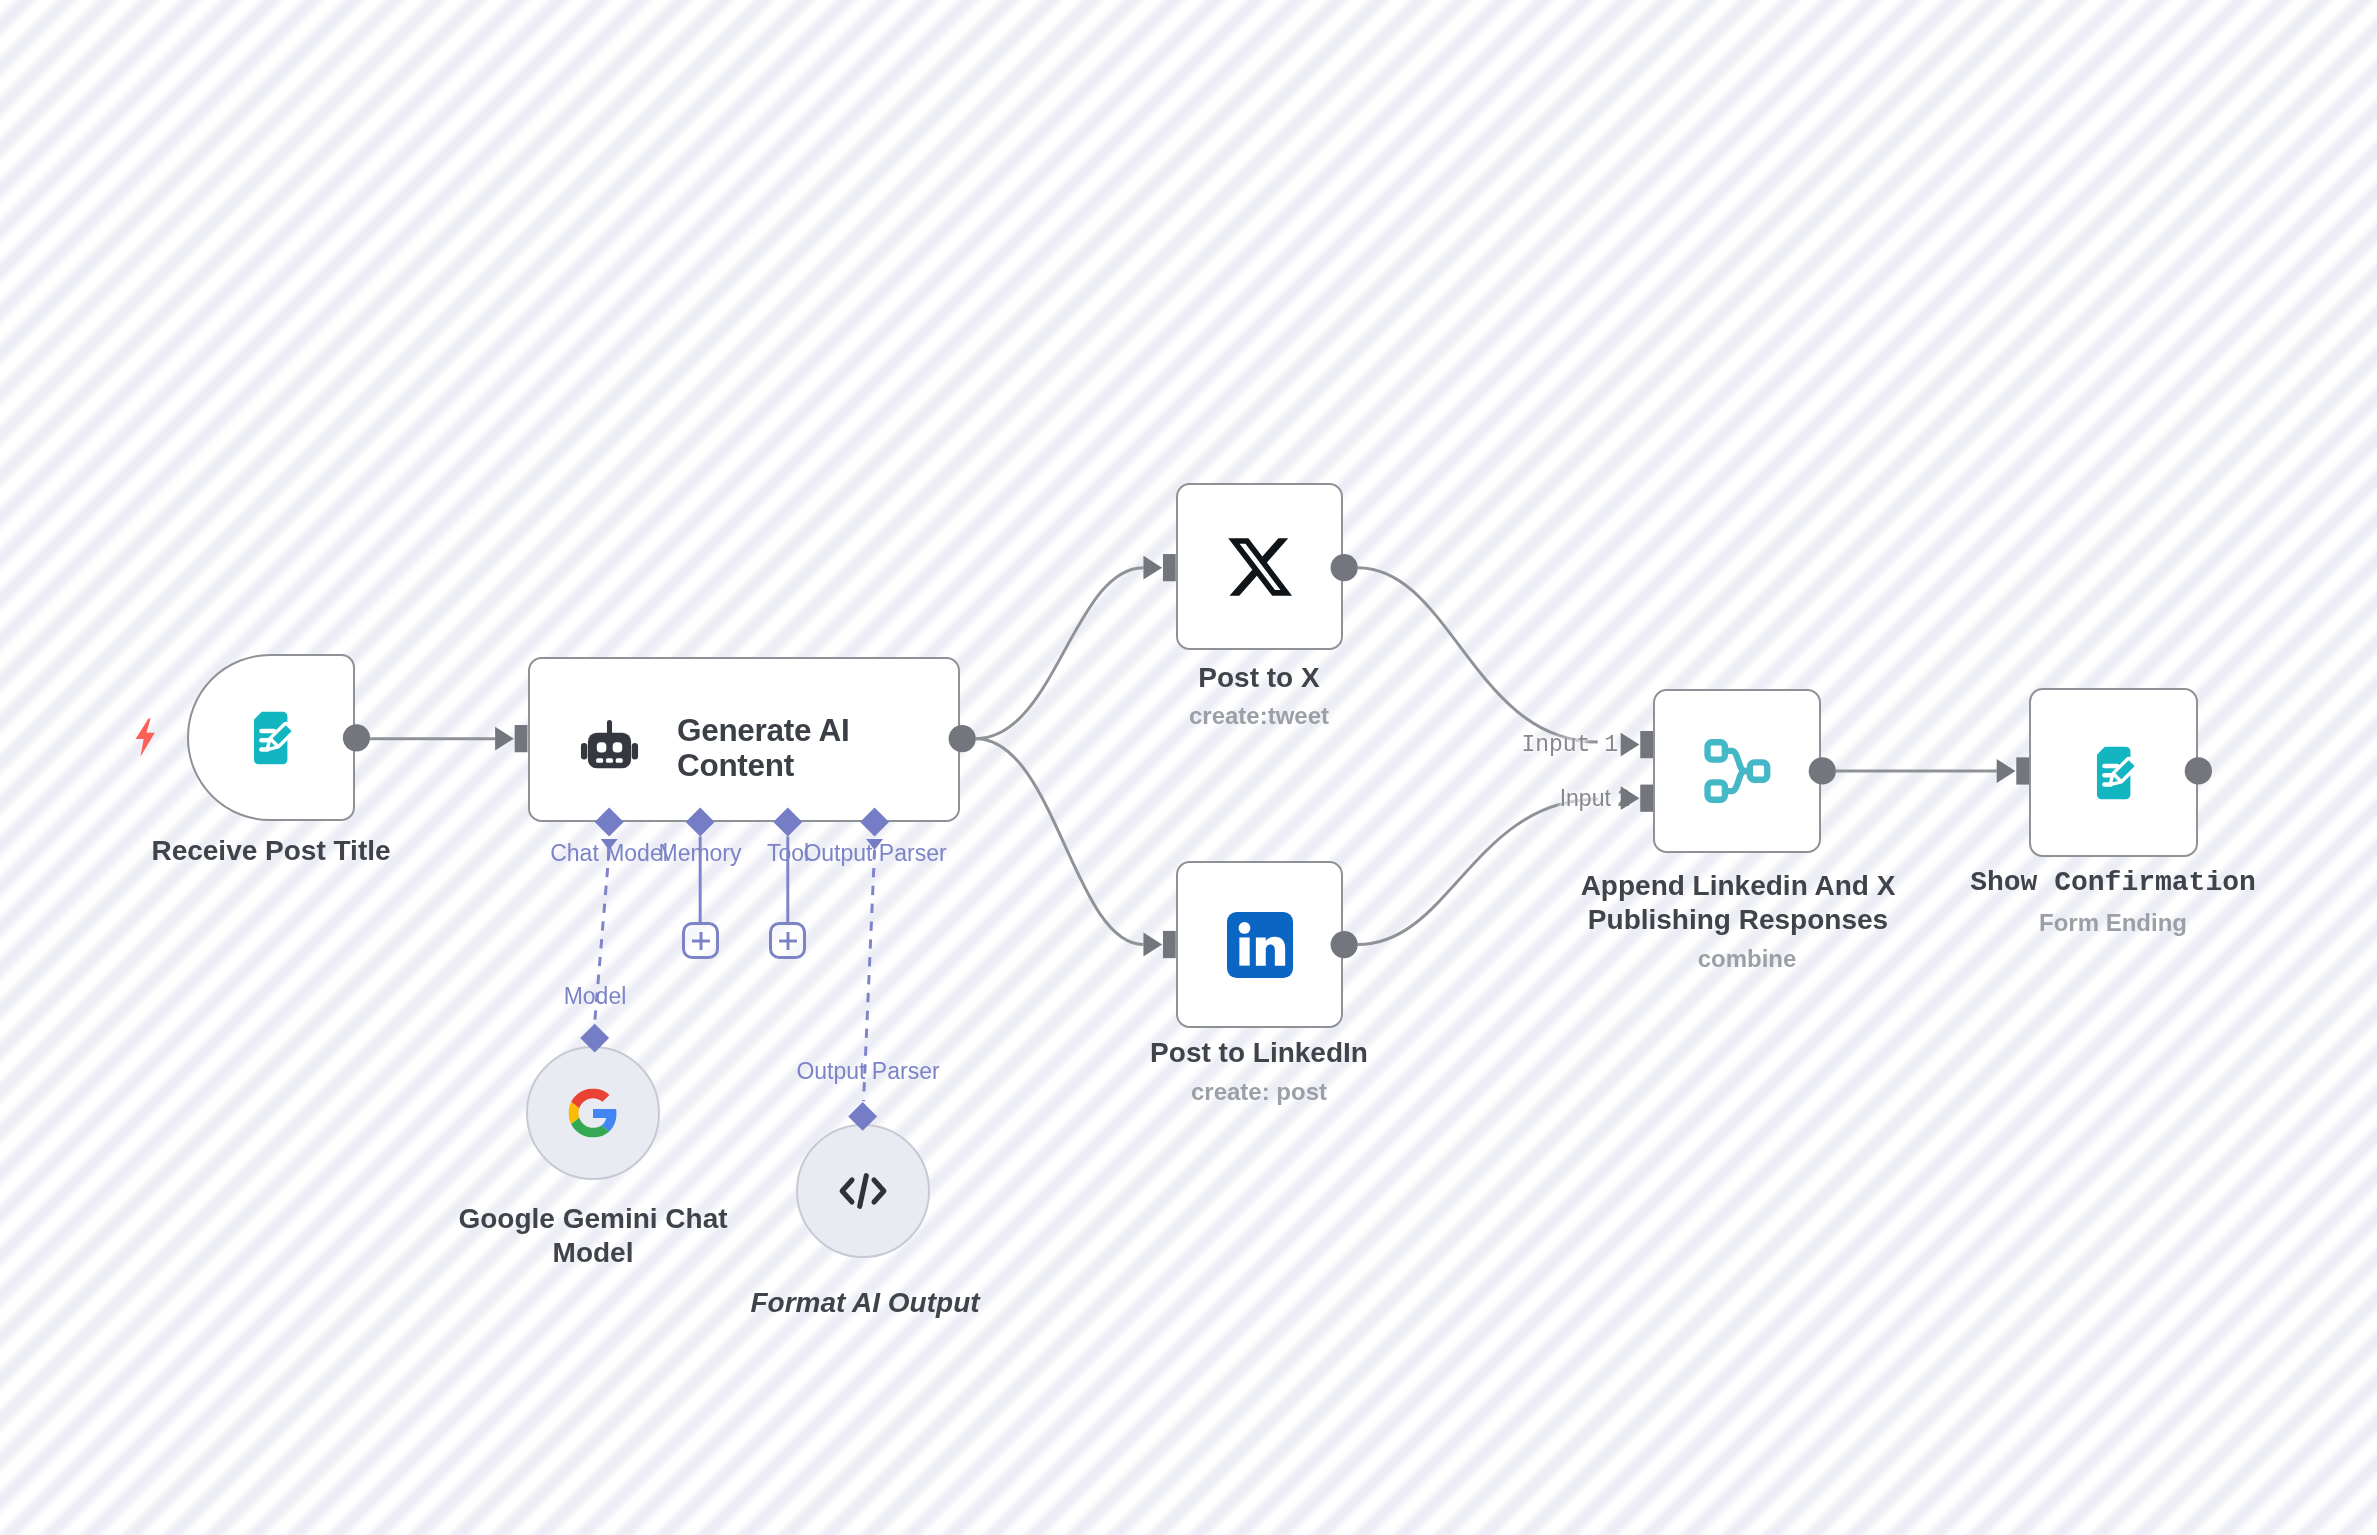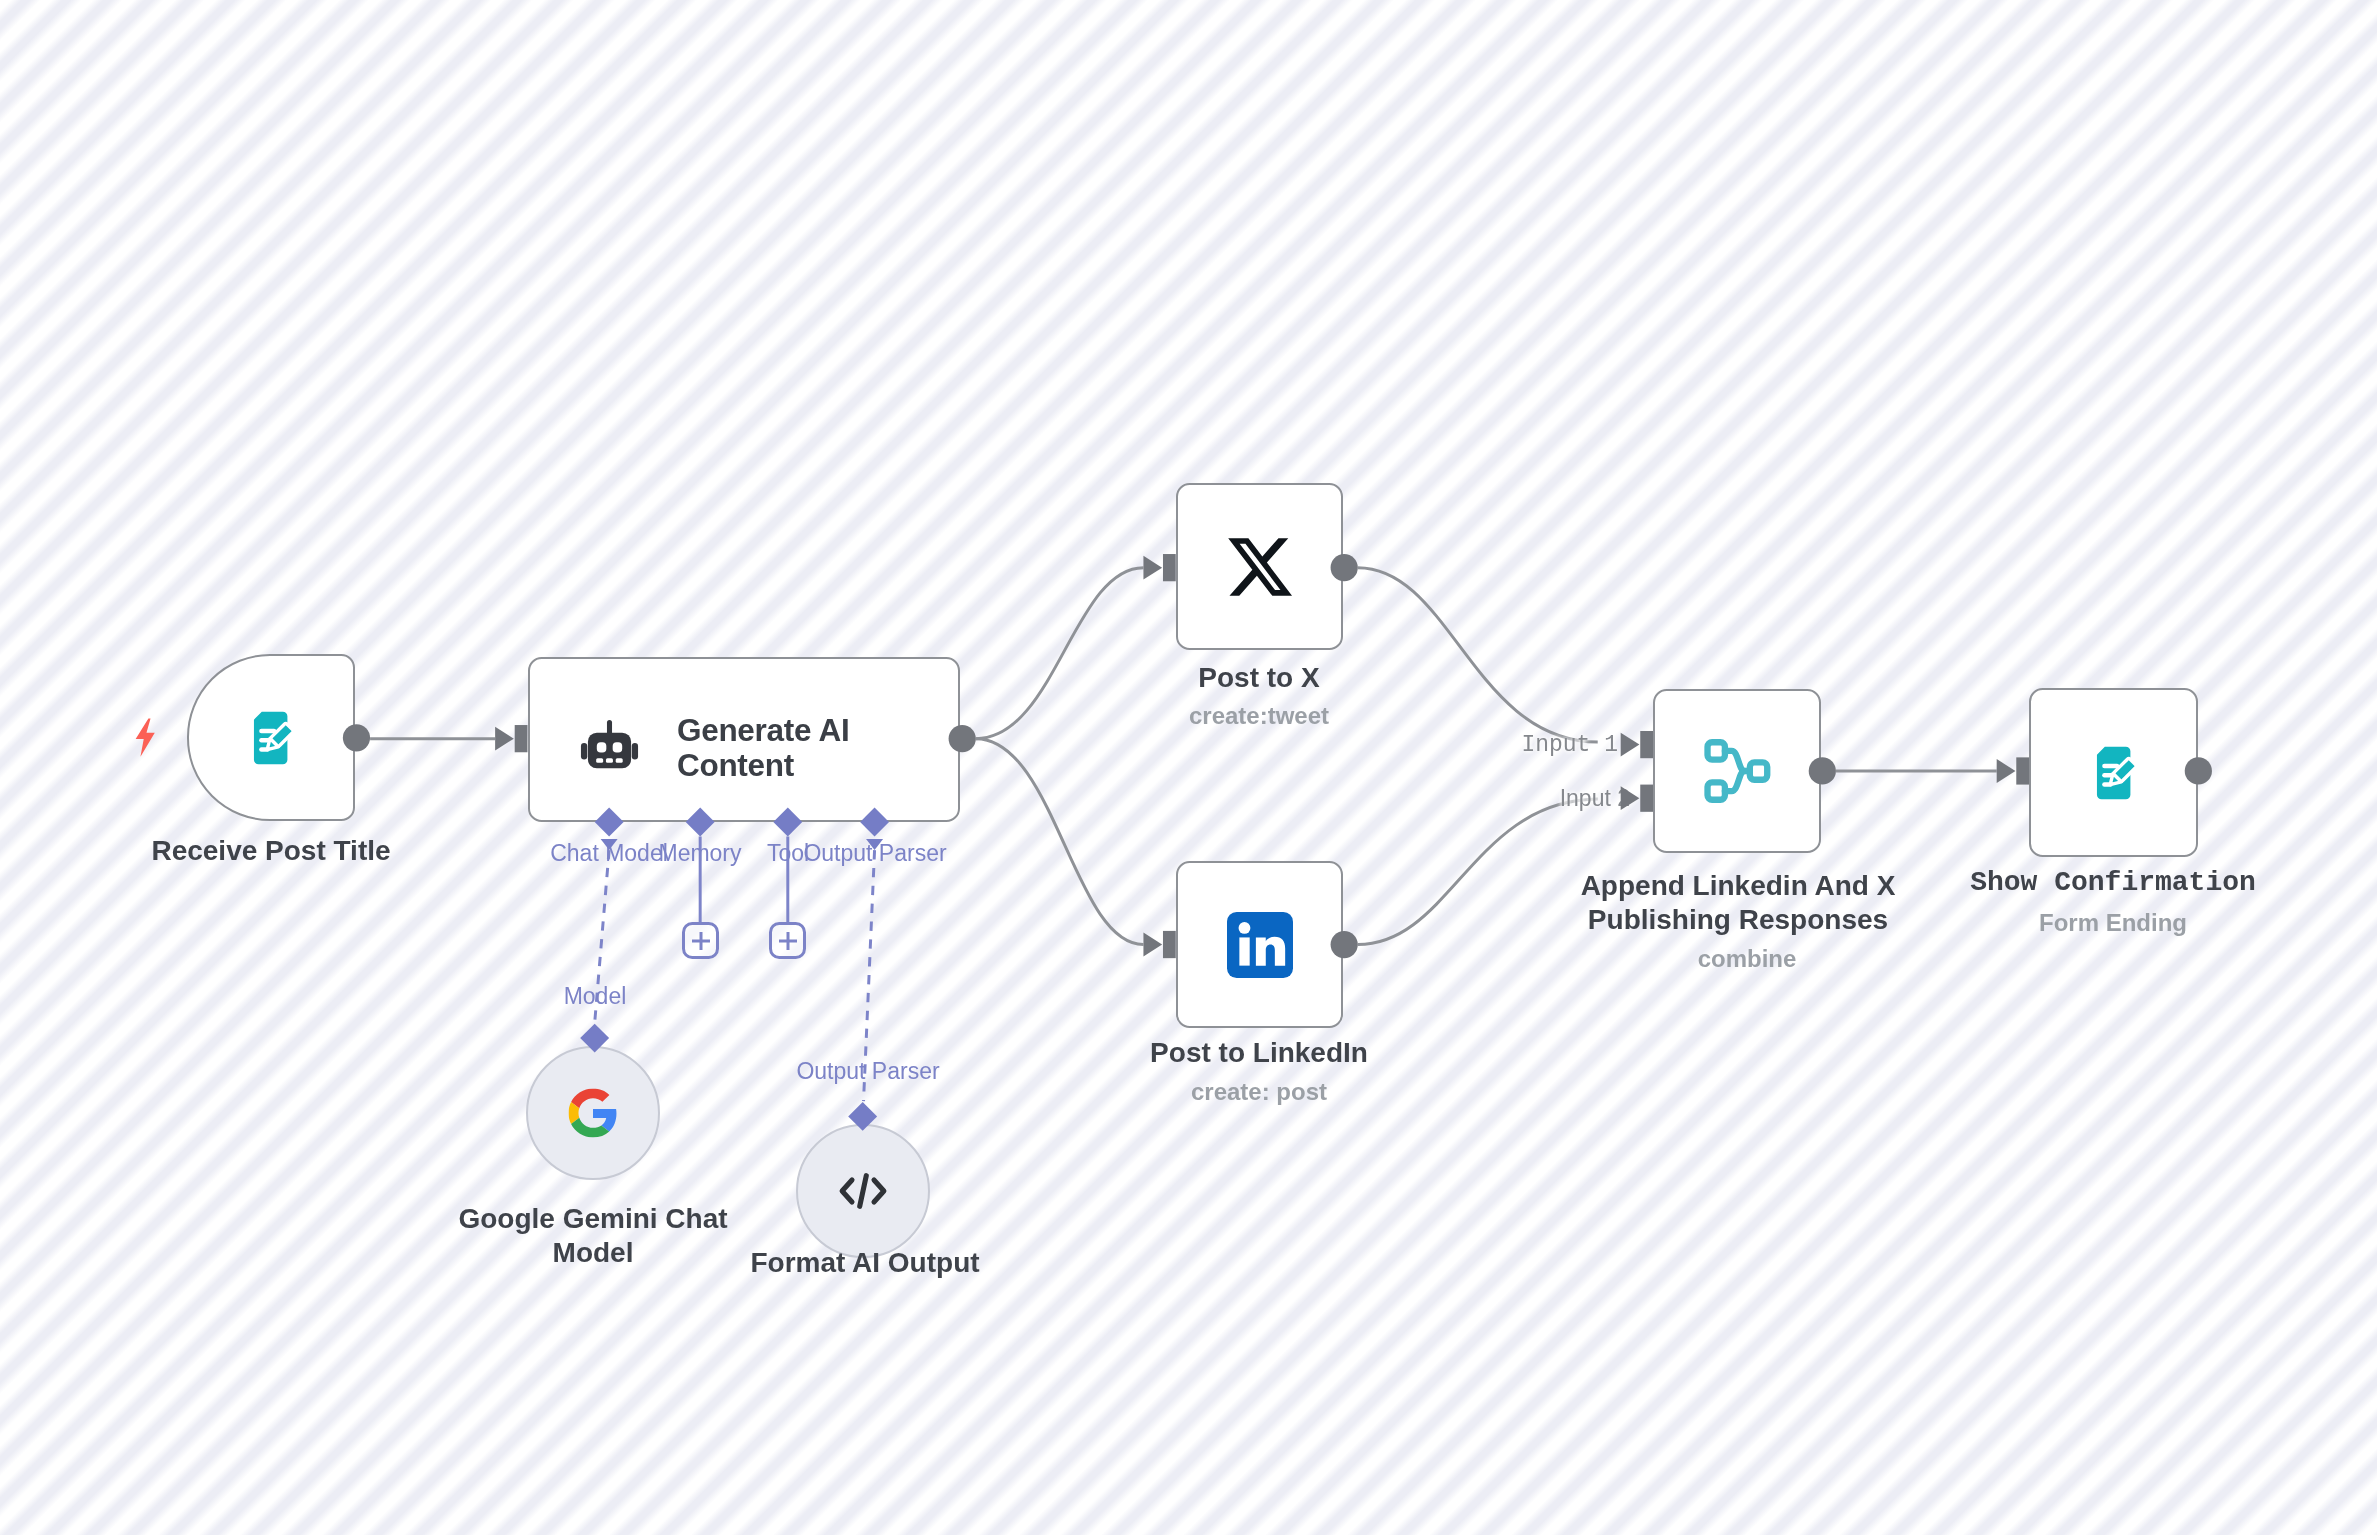--- a/index.html
+++ b/index.html
@@ -199,21 +199,21 @@
       <svg width="53" height="44" viewBox="0 0 48 40">
         <g fill="none" stroke="#2f3237" stroke-width="4.6" stroke-linecap="round" stroke-linejoin="round">
           <path d="M14 10 L5 20 L14 30"></path>
           <path d="M34 10 L43 20 L34 30"></path>
           <path d="M27 6 L21 34"></path>
         </g>
       </svg>
     </span>
   </div>
   <div class="port-label" style="left:868px;top:1071px;">Output Parser</div>
-  <div class="node-label" style="left:865px;top:1263px;">Format AI Output</div>
+  <div class="node-label" style="left:865px;top:1303px;font-style:italic;">Format AI Output</div>
 
   <div class="port-label" style="left:609px;top:853px;">Chat Model</div>
   <div class="port-label" style="left:700px;top:853px;">Memory</div>
   <div class="port-label" style="left:788px;top:853px;">Tool</div>
   <div class="port-label" style="left:875px;top:853px;">Output Parser</div>
 
   <div class="plus-btn" style="left:682px;top:922px;"></div>
   <div class="plus-btn" style="left:769px;top:922px;"></div>
 
   <svg class="layer" viewBox="0 0 2794 1805" width="2377" height="1536">

